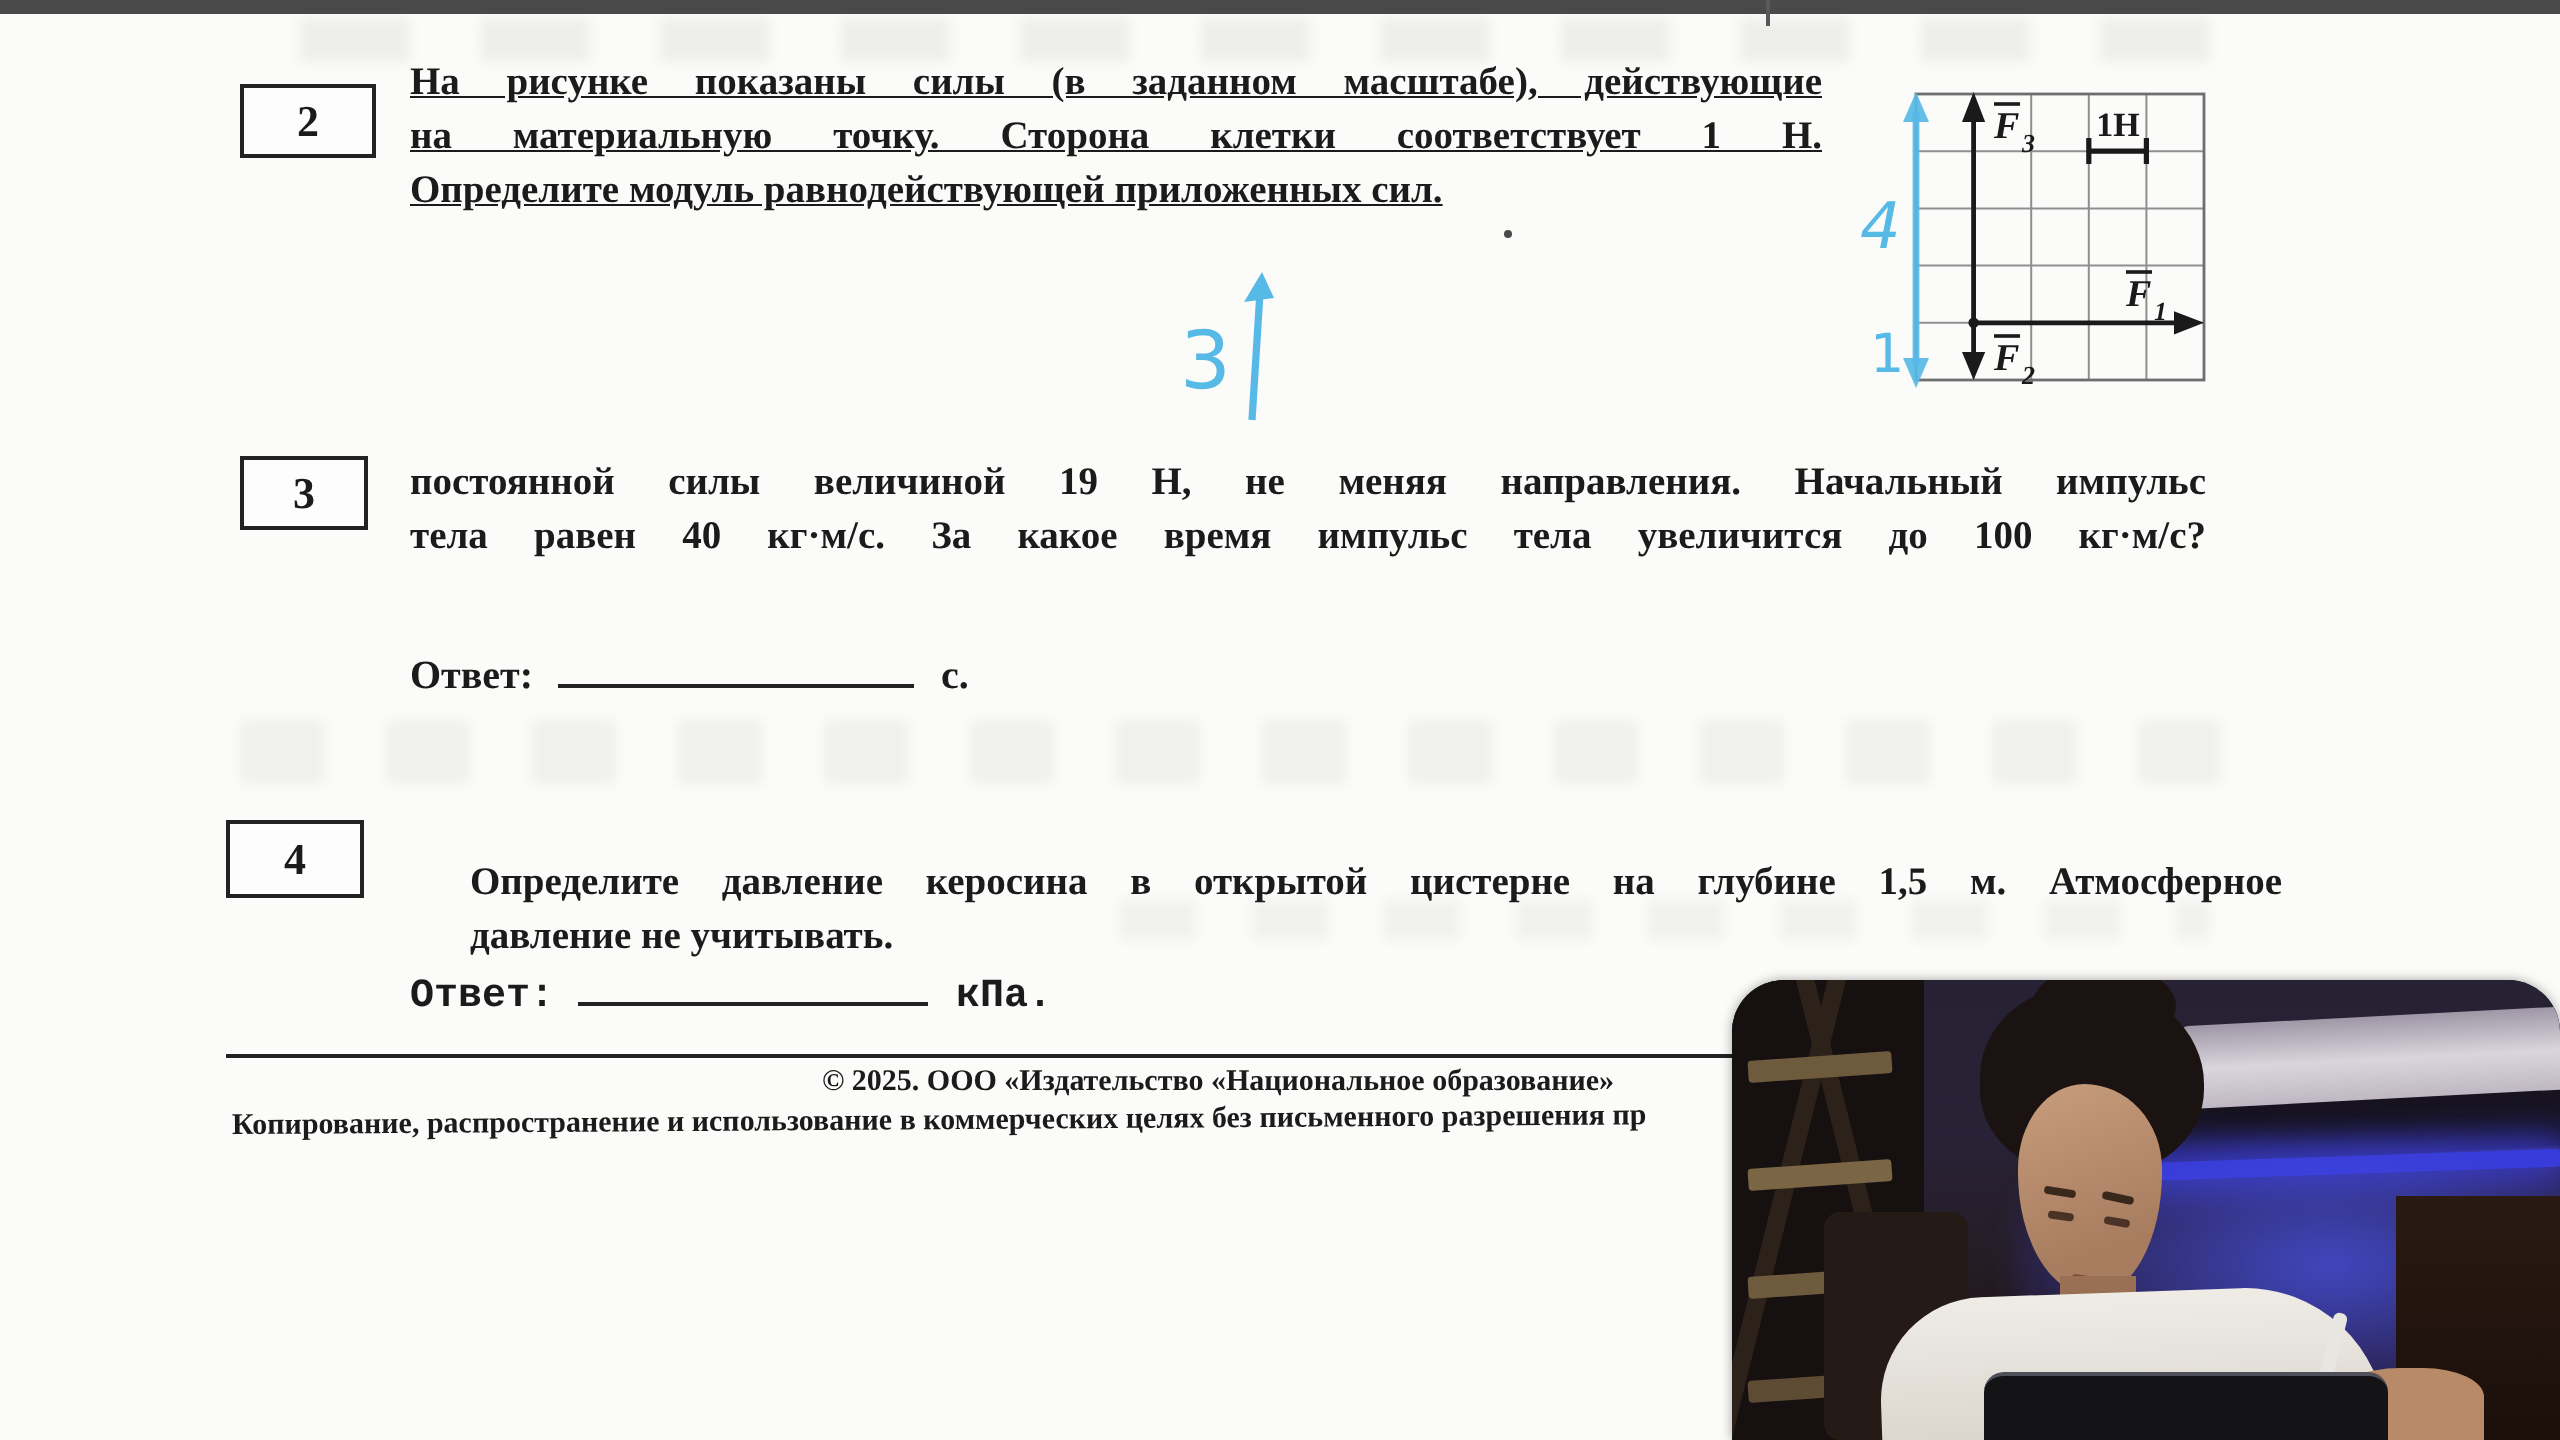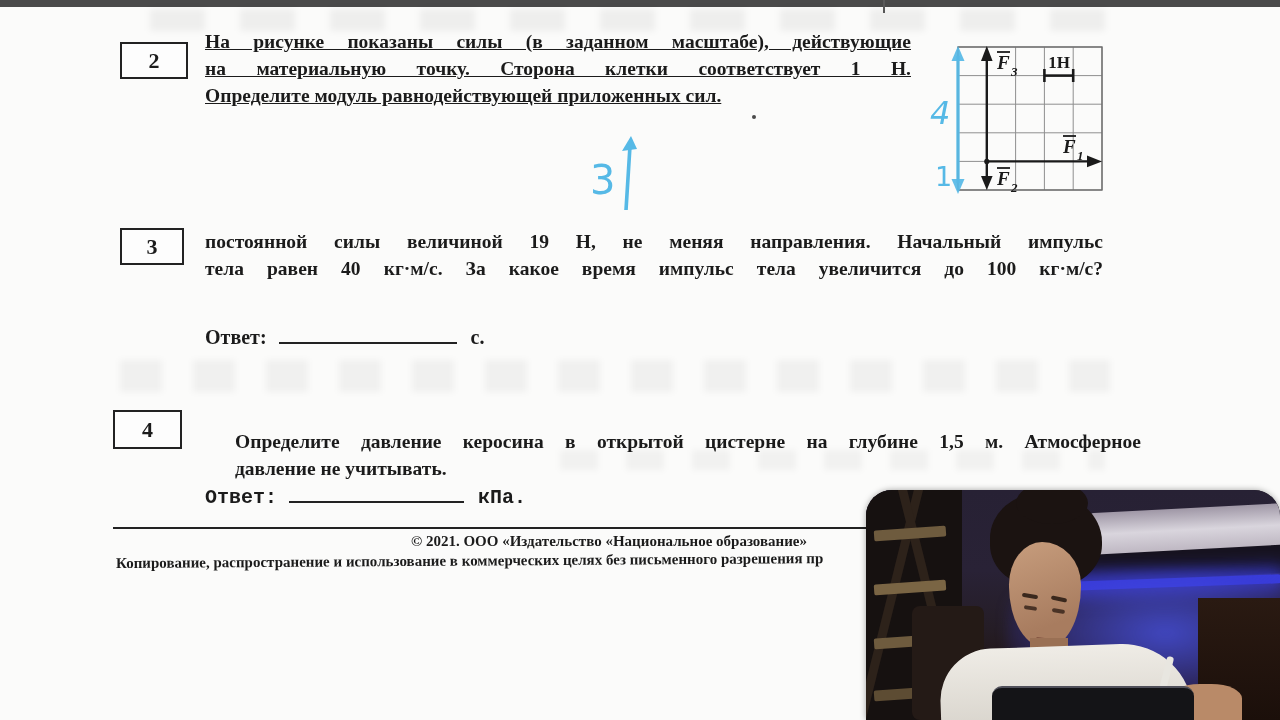--- a/index.html
+++ b/index.html
@@ -210,21 +210,21 @@
   <div class="ptext" id="p4text">
     <div class="line">Определите давление керосина в открытой цистерне на глубине 1,5 м. Атмосферное</div>
     <div class="line natural">давление не учитывать.</div>
   </div>
   <div class="ghost g-p4"></div>
   <div class="answer" id="ans4">
     <span>Ответ:</span><span class="blank"></span><span>кПа.</span>
   </div>
 
   <div class="footrule"></div>
-  <div id="foot1">© 2021. ООО «Издательство «Национальное образование»</div>
+  <div id="foot1">© 2025. ООО «Издательство «Национальное образование»</div>
   <div id="foot2">Копирование, распространение и использование в коммерческих целях без письменного разрешения пр</div>
 
   <div id="webcam">
     <div class="wc-bg"></div>
     <div class="wc-ladder">
       <div class="wc-rail r1"></div>
       <div class="wc-rail r2"></div>
       <div class="wc-step s1"></div>
       <div class="wc-step s2"></div>
       <div class="wc-step s3"></div>

